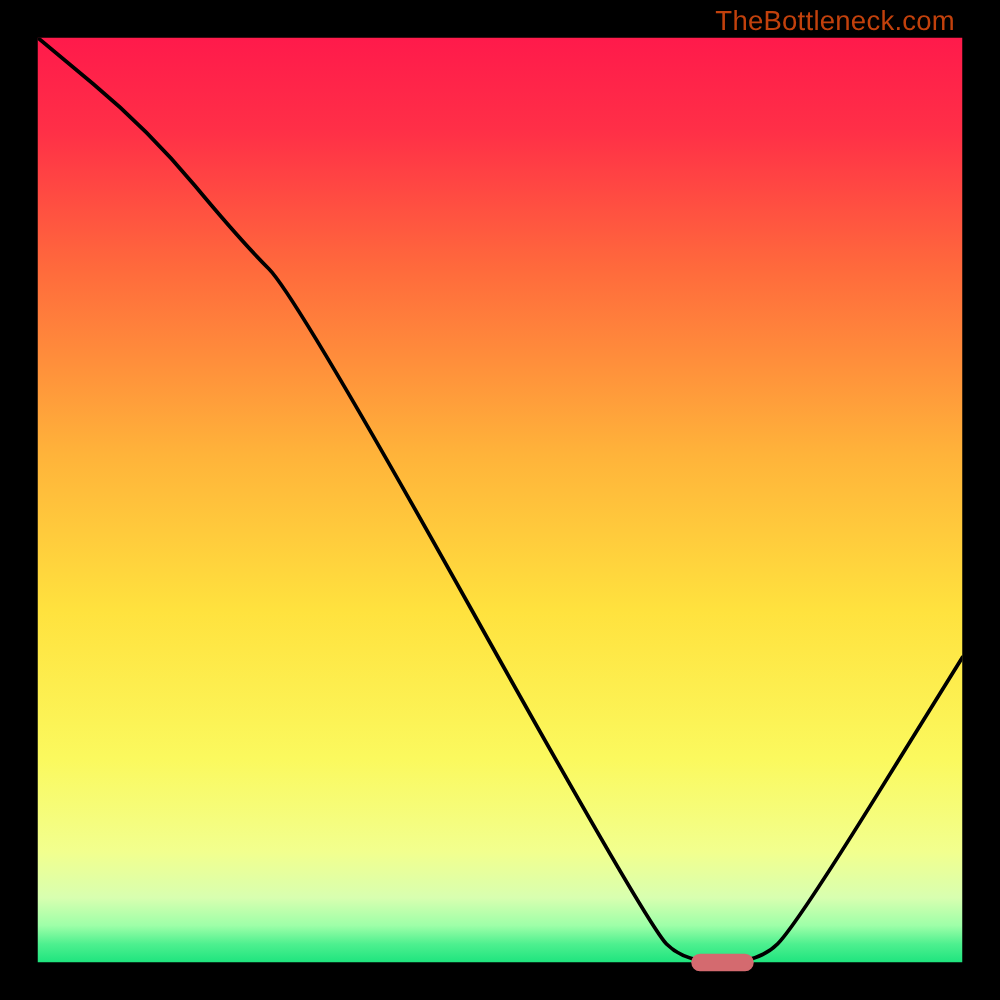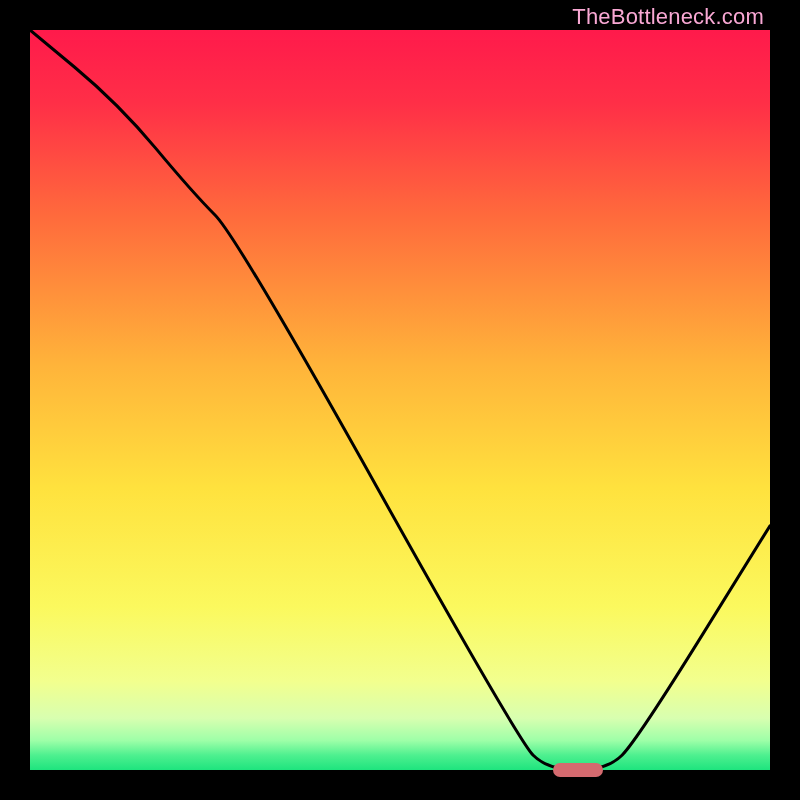--- a/index.html
+++ b/index.html
@@ -38,21 +38,21 @@
     position: absolute;
     width: 50px;
     height: 14px;
     border-radius: 7px;
     transform: translate(-50%, -50%);
   }
   .watermark {
     position: absolute;
     top: 4px;
     right: 36px;
-    color: #f9a8d4;
+    color: #c2410c;
     font-size: 22px;
     font-weight: 500;
     letter-spacing: 0.2px;
   }
 </style>
 </head>
 <body>
 
 <div class="watermark">TheBottleneck.com</div>
 

